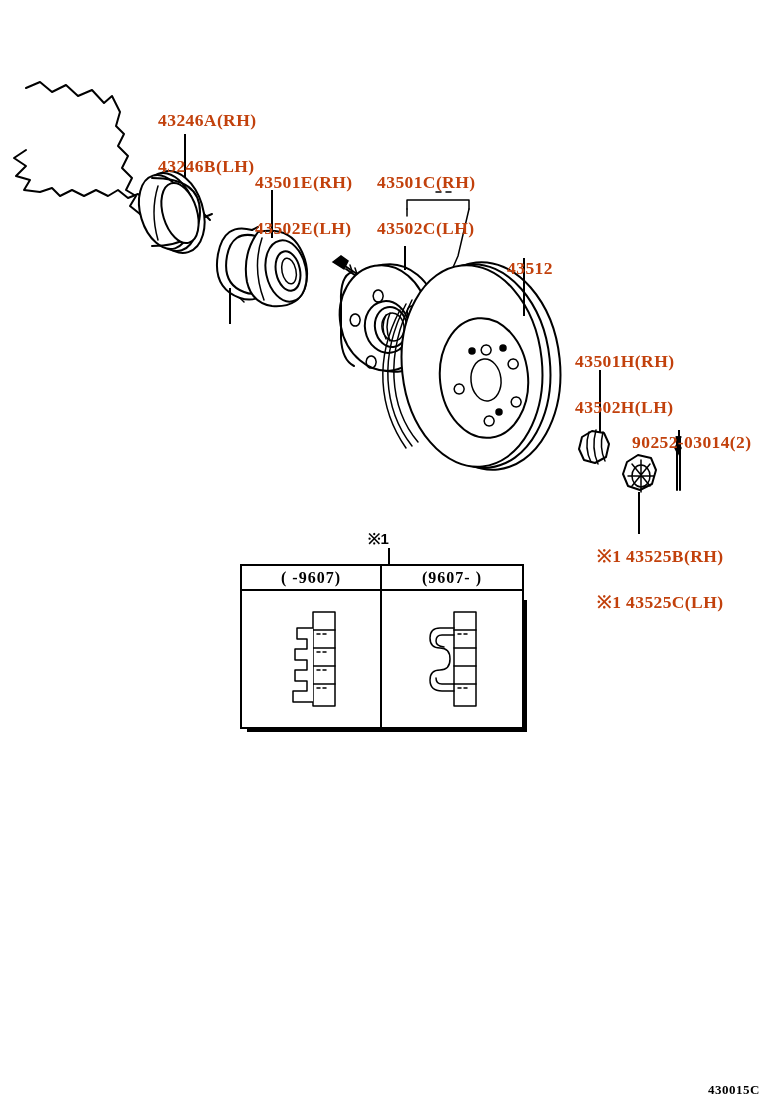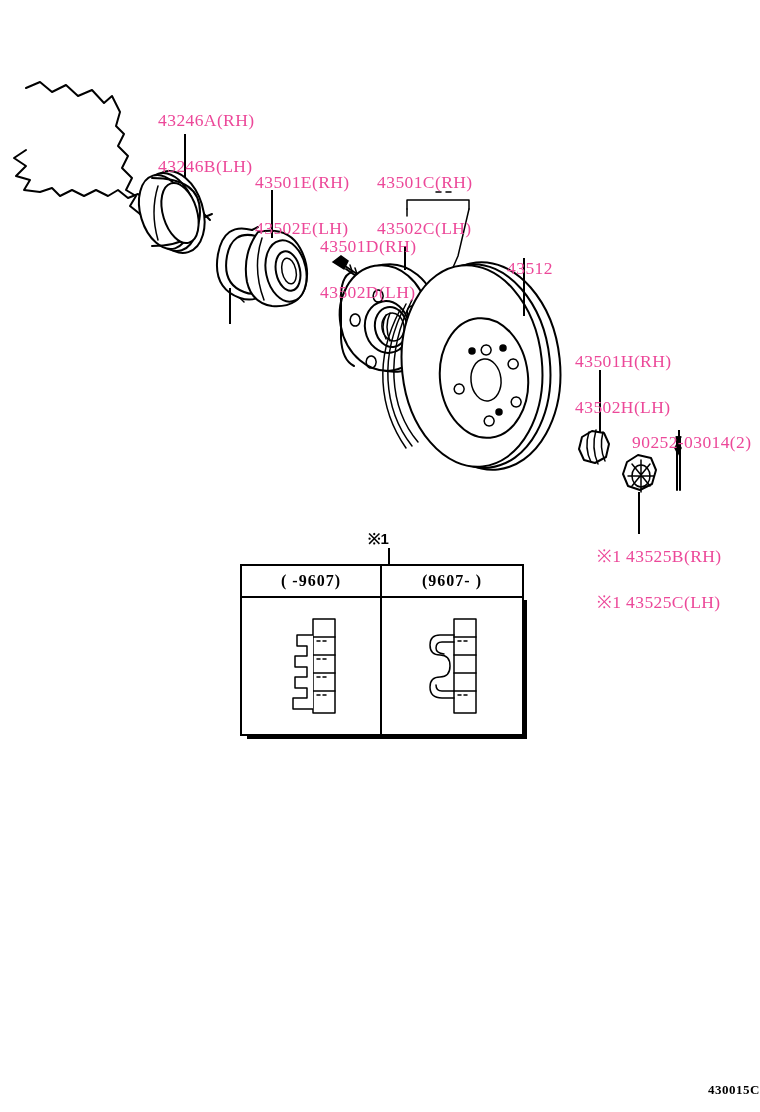--- a/index.html
+++ b/index.html
@@ -6,46 +6,46 @@
   body{
     width:760px;height:1112px;position:relative;overflow:hidden;
     font-family:"Liberation Serif",serif;color:#000;
   }
   #sheet{position:absolute;inset:0;}
 
   
   .lbl{
     position:absolute;
     font-family:"Liberation Serif",serif;
-    font-weight:normal;
+    font-weight:bold;
     font-size:17.5px;
     line-height:23px;
     letter-spacing:.4px;
     white-space:pre;
-    color:#ec4899;
+    color:#c2410c;
   }
 
   
   .leader{position:absolute;background:#000;}
   .leader.v{width:1.6px;}
 
   
   #vtable{position:absolute;border:2px solid #000;background:#fff;}
   #vtable .shadow{
     position:absolute;background:#000;
   }
   .trow{display:flex;}
   .tcell{
     box-sizing:border-box;
     border-right:2px solid #000;
     display:flex;align-items:center;justify-content:center;
   }
   .tcell:last-child{border-right:none;}
   .thead .tcell{
-    height:32px;border-bottom:2px solid #000;
+    height:25px;border-bottom:2px solid #000;
     font-weight:bold;font-size:16px;letter-spacing:1px;
     font-family:"Liberation Serif",serif;
   }
   .tbody .tcell{height:136px;}
 
   .markstar{
     position:absolute;font-weight:bold;font-size:15px;
     font-family:"Liberation Sans",sans-serif;
   }
 
@@ -205,24 +205,20 @@
   <div class="lbl" style="left:236px;top:148px;">
     <span>43501E(RH)</span><br>
     <span>43502E(LH)</span>
   </div>
 
   <div class="lbl" style="left:358px;top:148px;">
     <span>43501C(RH)</span><br>
     <span>43502C(LH)</span>
   </div>
 
-  <div class="lbl" style="left:301px;top:212px;">
-    <span>43501D(RH)</span><br>
-    <span>43502D(LH)</span>
-  </div>
 
 
   <div class="lbl" style="left:488px;top:234px;">
     <span>43512</span>
   </div>
 
   <div class="lbl" style="left:556px;top:327px;">
     <span>43501H(RH)</span><br>
     <span>43502H(LH)</span>
   </div>

